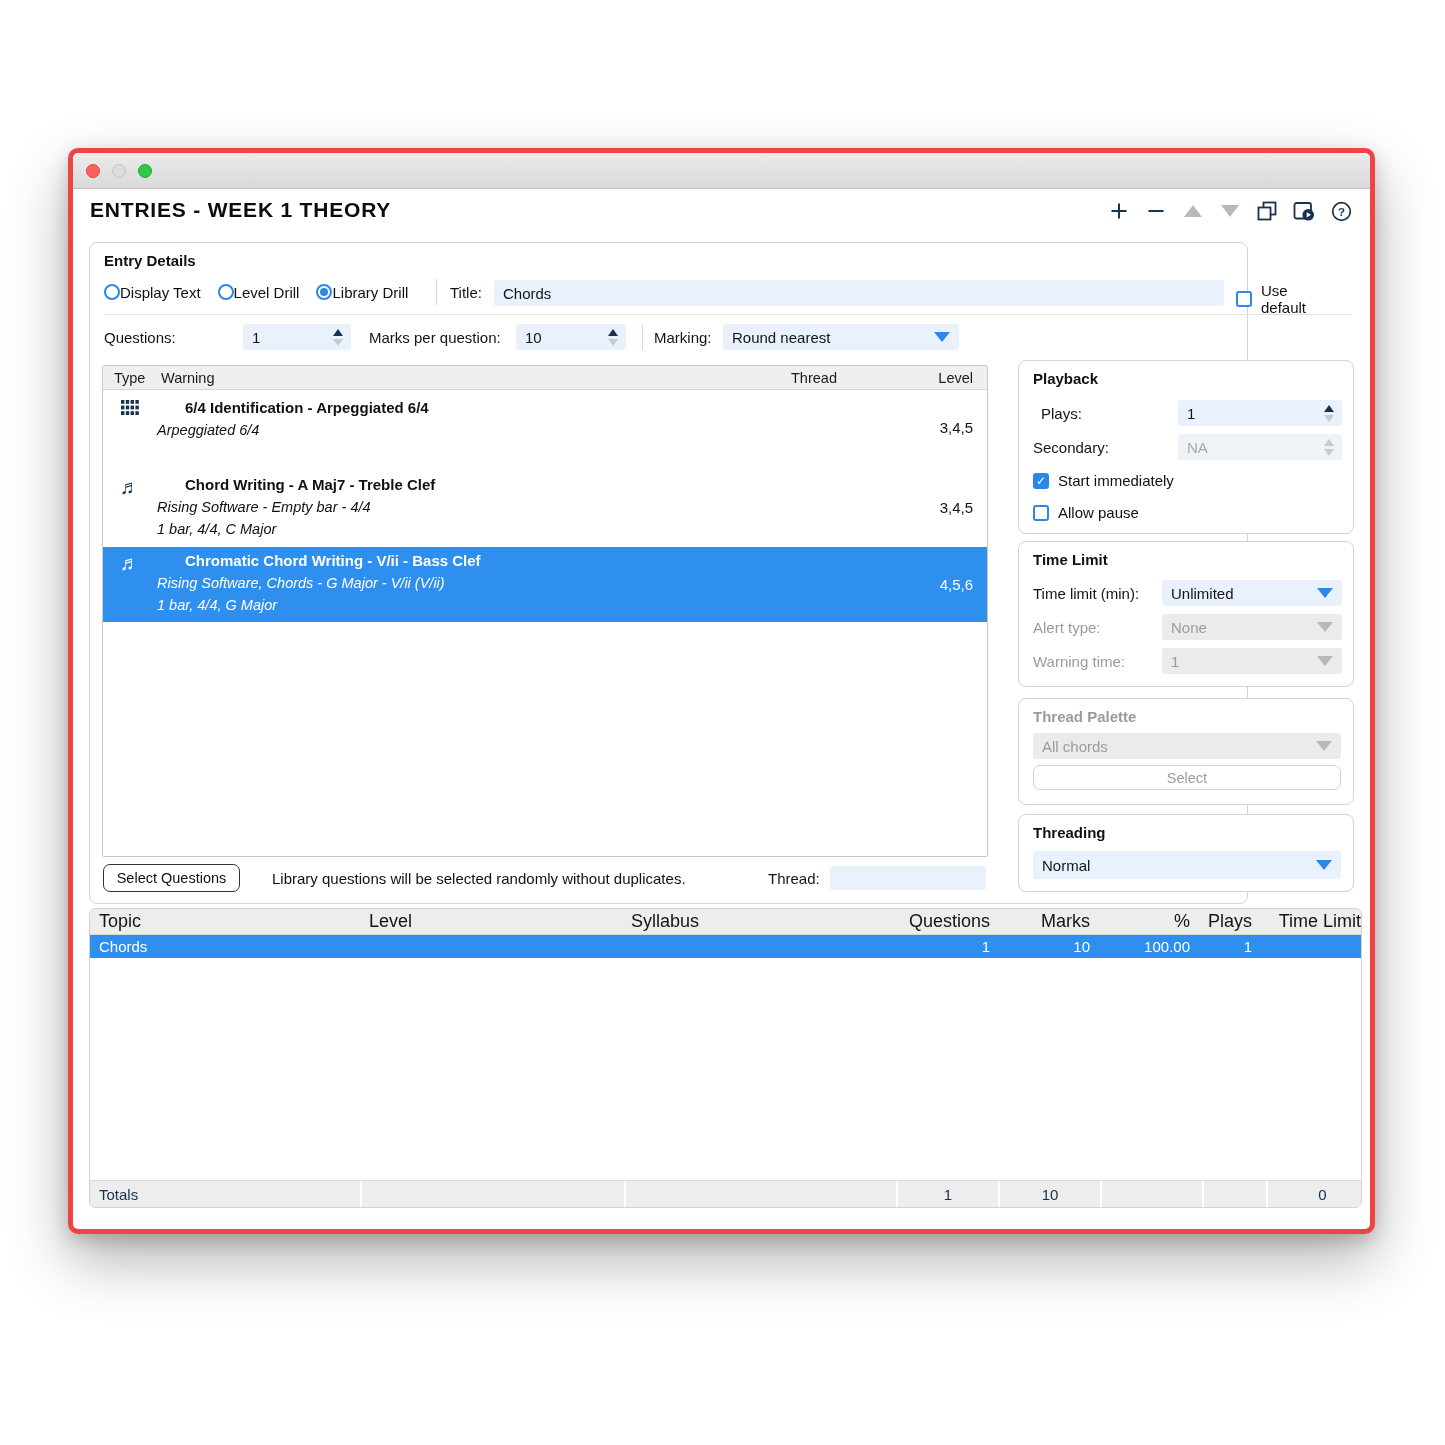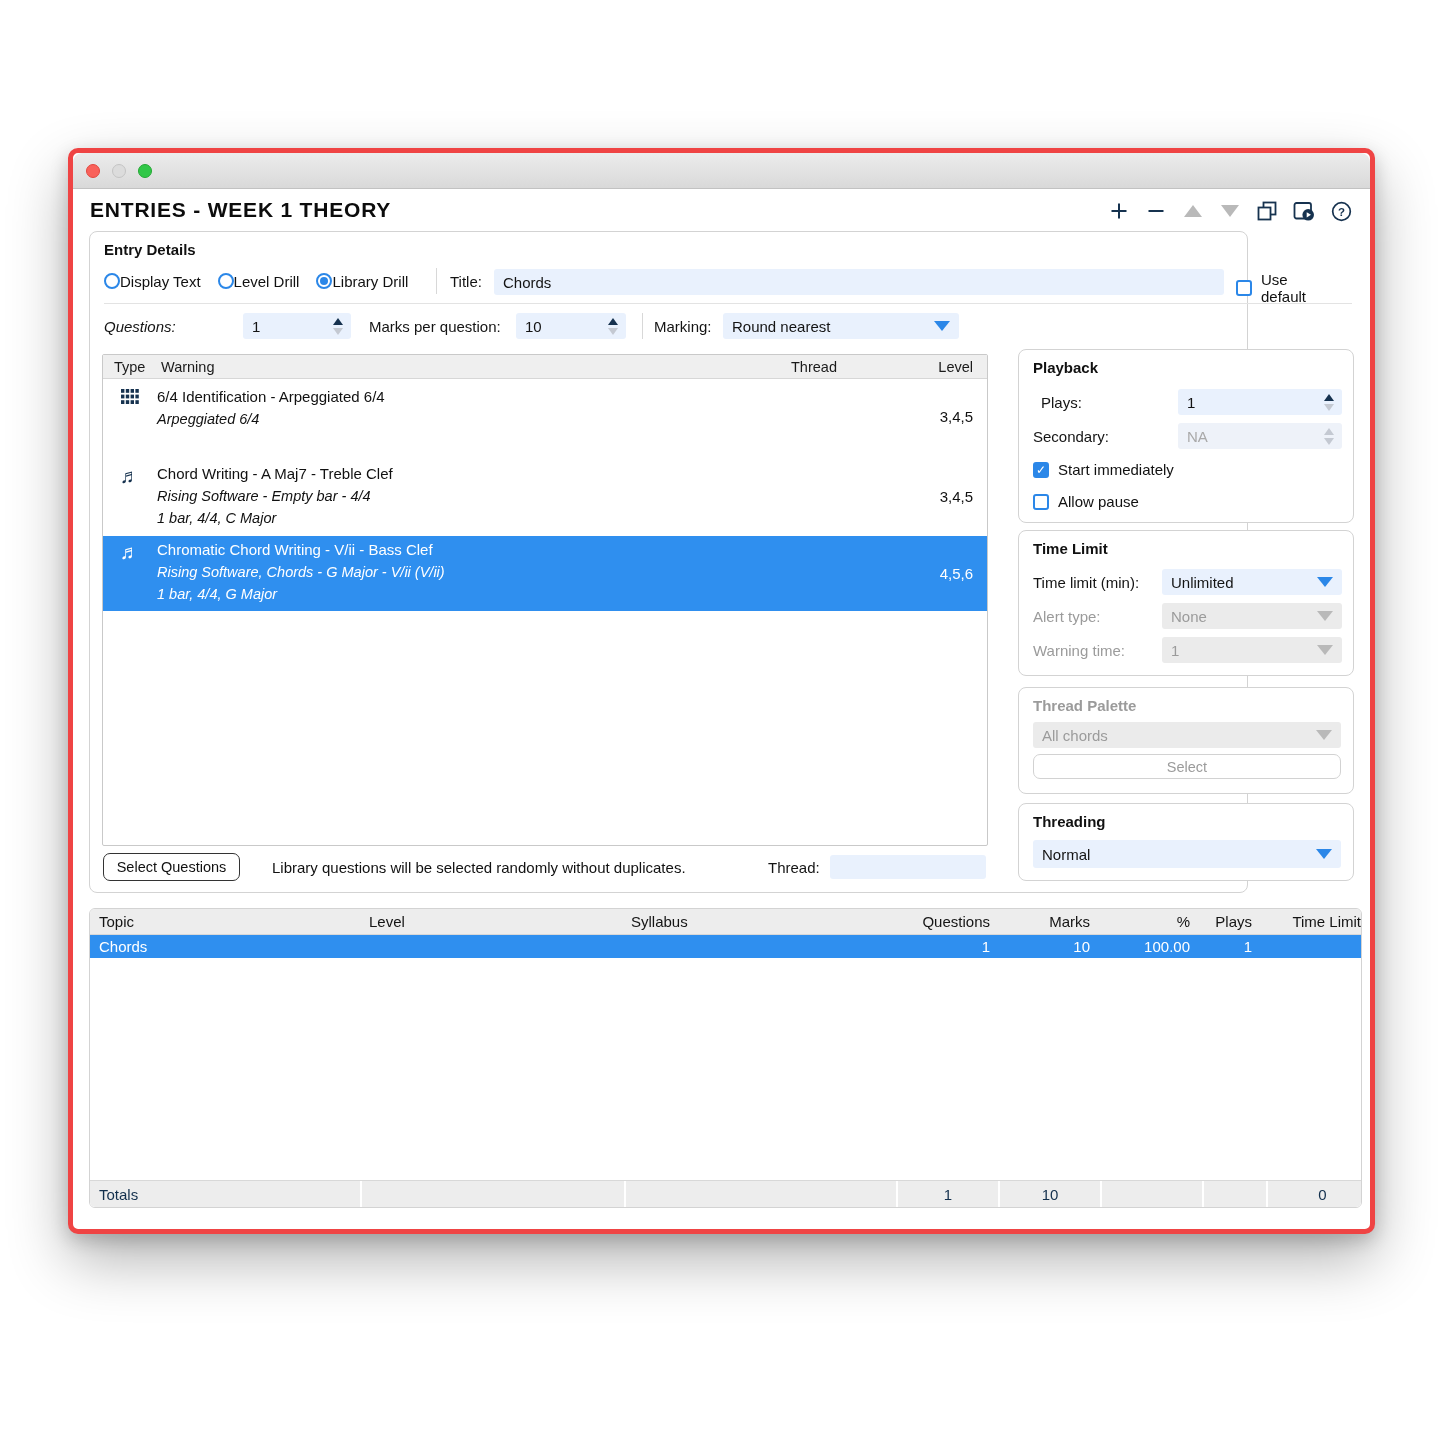--- a/index.html
+++ b/index.html
@@ -34,21 +34,21 @@
   }
 
   
   .toolbar { position:absolute; right:18px; top:11px; display:flex; align-items:center; gap:15px; }
   .tb { width:22px; height:20px; display:flex; align-items:center; justify-content:center; }
   .tri-up-g   { width:0;height:0;border-left:9px solid transparent;border-right:9px solid transparent;border-bottom:12px solid #b9b9b9; }
   .tri-down-g { width:0;height:0;border-left:9px solid transparent;border-right:9px solid transparent;border-top:12px solid #b9b9b9; }
 
   
   .group-box { position:absolute; border:1px solid #d3d3d3; border-radius:8px; background:#fff; }
-  #entry-box   { left:16px; top:41px;  width:1159px; height:662px; }
+  #entry-box   { left:16px; top:52px;  width:1159px; height:662px; }
   #summary-box { left:16px; top:718px; width:1273px; height:300px; overflow:hidden; border-radius:6px; }
 
   .section-title { position:absolute; left:14px; top:9px; font-weight:700; font-size:15px; }
   .section-title.disabled { color:#9b9b9b; }
 
   
   .radio-row { position:absolute; left:14px; top:36px; height:26px; display:flex; align-items:center; gap:17px; }
   .radio-item { display:flex; align-items:center; gap:0; }
   .radio { width:16px; height:16px; border:2px solid #2b87e8; border-radius:50%; background:#fff; position:relative; flex:none; }
   .radio.sel::after { content:""; position:absolute; left:2px; top:2px; width:8px; height:8px; border-radius:50%; background:#2b87e8; }
@@ -91,21 +91,21 @@
   .qh-q     { flex:1; padding-left:4px; }
   .qh-thread{ width:120px; }
   .qh-level { width:76px; text-align:right; padding-right:14px; }
   .q-body { position:absolute; left:0; top:24px; right:0; bottom:0; }
   .q-row { position:absolute; left:0; width:100%; display:flex; }
   .q-row.selected { background:#2f8fef; color:#fff; }
   .q-icon { width:54px; display:flex; justify-content:center; padding-top:6px; }
   .note-glyph { font-size:20px; line-height:20px; color:#16324f; }
   .q-row.selected .note-glyph { color:#fff; }
   .q-text { flex:1; padding-top:3px; }
-  .q-title { font-weight:400; font-size:15px; line-height:22px; }
+  .q-title { font-weight:700; font-size:15px; line-height:22px;margin-left:28px; }
   .q-sub   { font-style:italic; font-size:14.5px; line-height:22px; }
   .q-level { width:196px; display:flex; align-items:center; justify-content:flex-end; padding-right:14px; font-size:15px; }
 
   
   .select-btn { position:absolute; left:13px; top:621px; width:137px; height:28px;
                 background:#fff; border:1.5px solid #333; border-radius:7px;
                 display:flex; align-items:center; justify-content:center; font-size:14.5px; color:#111; cursor:default; }
   .note-text { position:absolute; left:182px; top:627px; font-size:15px; }
   .thread-input { left:740px; top:623px; width:156px; height:24px; }
 
@@ -113,21 +113,21 @@
   #playback-box { left:928px; top:117px; width:336px; height:174px; }
   #timelimit-box { left:928px; top:298px; width:336px; height:146px; }
   #palette-box { left:928px; top:455px; width:336px; height:107px; }
   #threading-box { left:928px; top:571px; width:336px; height:78px; }
   .select-chords-btn { position:absolute; left:14px; top:66px; width:308px; height:25px;
                        border:1px solid #d2d2d2; border-radius:7px; background:#fff;
                        display:flex; align-items:center; justify-content:center; font-size:14.5px; color:#9b9b9b; }
 
   
   .sum-grid { display:grid; grid-template-columns:270px 262px 270px 100px 100px 100px 62px 109px; align-items:center; }
-  .sum-header { height:26px; background:#ededed; border-bottom:1px solid #d8d8d8; font-size:15px; color:#141414; }
+  .sum-header { height:26px; background:#ededed; border-bottom:1px solid #d8d8d8; font-size:18px; color:#141414; }
   .sum-header > div, .sum-row > div, .sum-totals > div { padding:0 2px; }
   .cell-l { padding-left:9px !important; text-align:left; }
   .cell-c { text-align:right; }
   .sum-row { height:23px; background:#2f8fef; color:#fff; font-size:15px; }
   .sum-totals { position:absolute; left:0; right:0; bottom:0; height:27px;
                 border-top:1px solid #d8d8d8; background:#fff; grid-column-gap:2px;
                 font-size:15px; color:#13304d; }
   .sum-totals > div { background:#ededed; height:100%; display:flex; align-items:center; }
   .sum-totals > div.cell-c { justify-content:center; }
 </style>
@@ -203,21 +203,21 @@
       <div class="vdiv" style="left:346px; top:36px; height:26px;"></div>
       <div class="lbl" style="left:360px; top:41px;">Title:</div>
       <div class="field" style="left:404px; top:37px; width:730px; height:26px;">Chords</div>
       <div class="cb-row" style="position:absolute; left:1146px; top:39px;">
         <span class="checkbox"></span>
         <span>Use default</span>
       </div>
 
       <div class="hdiv" style="left:14px; top:71px; width:1248px;"></div>
 
-      <div class="lbl" style="left:14px; top:86px;font-style:italic;">Questions:</div>
+      <div class="lbl" style="left:14px; top:86px;">Questions:</div>
       <div class="stepper" style="left:153px; top:81px; width:108px; height:26px;">
         <span class="val">1</span>
         <span class="arrows">
             <span class="arr-up"></span>
             <span class="arr-down"></span>
           </span>
       </div>
       <div class="lbl" style="left:279px; top:86px;">Marks per question:</div>
       <div class="stepper" style="left:426px; top:81px; width:110px; height:26px;">
         <span class="val">10</span>

